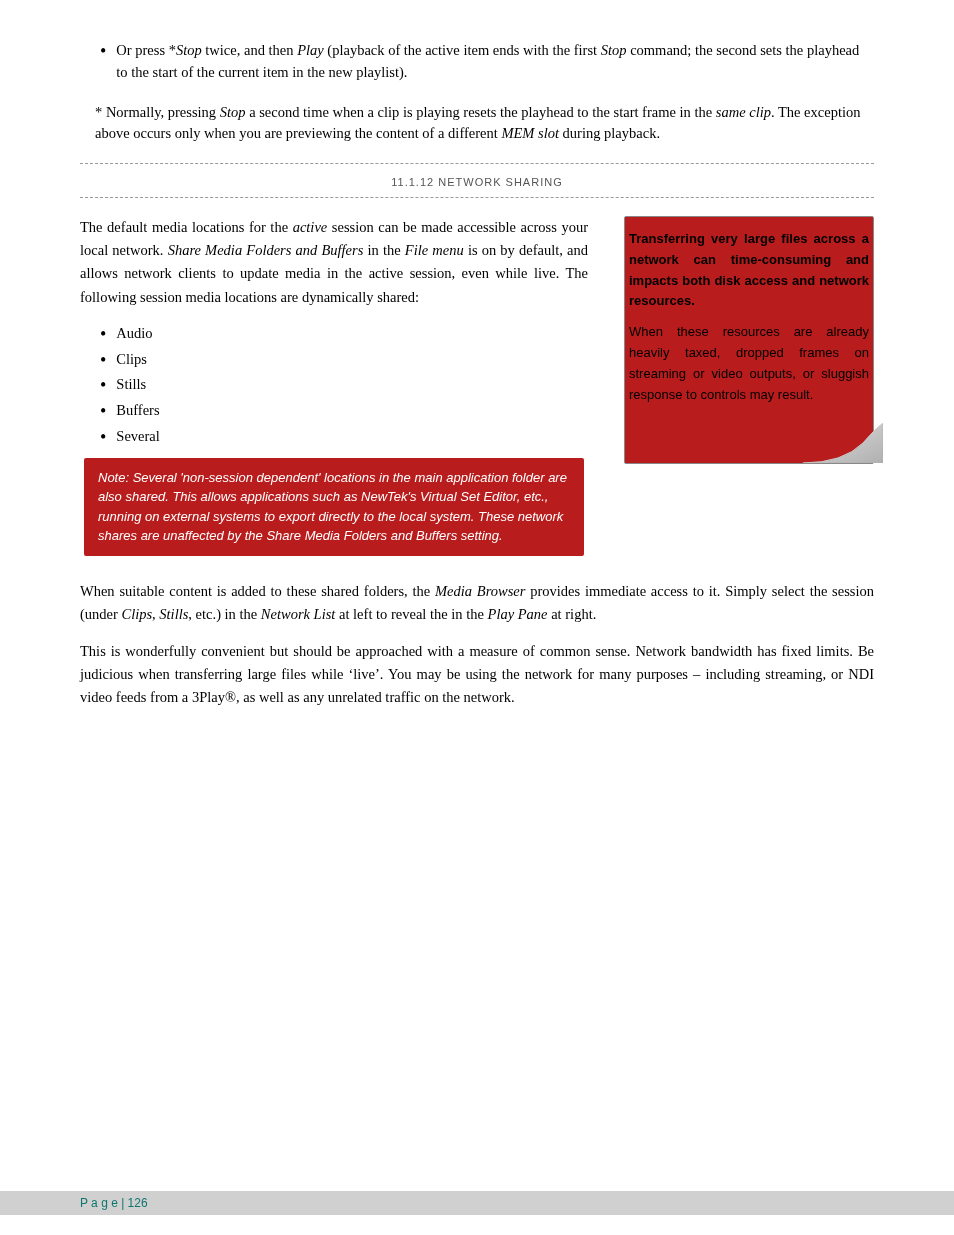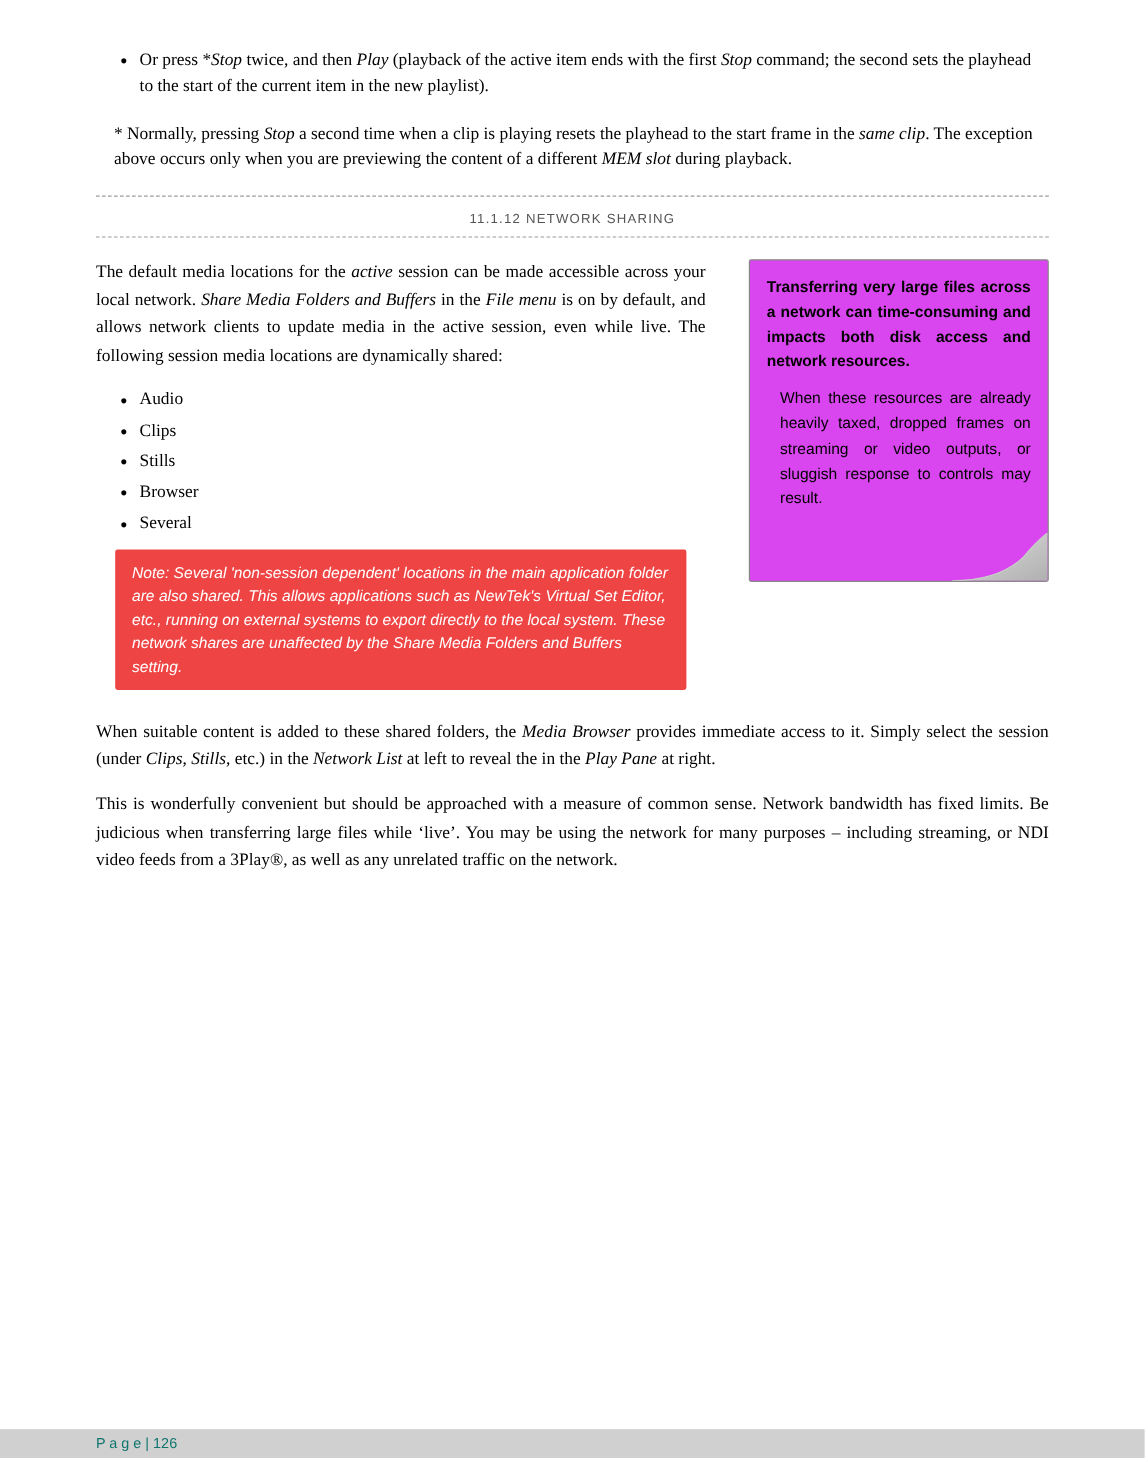--- a/index.html
+++ b/index.html
@@ -81,54 +81,54 @@
     }
     .two-col-left {
       flex: 1;
     }
     .two-col-right {
       width: 250px;
       flex-shrink: 0;
     }
     .sidebar-box {
       border: 1px solid #888;
-      padding: 12px 14px;
+      padding: 12px 4px;
       font-family: Arial, sans-serif;
       font-size: 13px;
       line-height: 1.5;
       text-align: justify;
-      background: #d946ef;
+      background: #b91c1c;
       position: relative;
       border-radius: 2px;
     }
     .sidebar-box p {
       font-family: Arial, sans-serif;
       font-size: 13px;
       margin-bottom: 10px;
       text-align: justify;
     }
     .sidebar-box p:last-child {
       margin-bottom: 0;
     }
     .inner-bullet-list {
       margin: 8px 0 8px 20px;
     }
     .inner-bullet-list .bullet-item {
       padding-left: 0;
       margin-bottom: 4px;
     }
     .note-box {
-      background: #ef4444;
+      background: #b91c1c;
       color: #ffffff;
       padding: 10px 14px;
       font-family: Arial, sans-serif;
       font-size: 13px;
       font-style: italic;
       line-height: 1.5;
-      margin: 10px 16px;
+      margin: 10px 4px;
       border-radius: 2px;
     }
     em { font-style: italic; }
     .page-footer {
       position: absolute;
       bottom: 20px;
       left: 0;
       right: 0;
       background: #d0d0d0;
       padding: 5px 80px;
@@ -179,37 +179,37 @@
         <div class="bullet-item">
           <span class="bullet-dot">•</span>
           <span class="bullet-text">Clips</span>
         </div>
         <div class="bullet-item">
           <span class="bullet-dot">•</span>
           <span class="bullet-text">Stills</span>
         </div>
         <div class="bullet-item">
           <span class="bullet-dot">•</span>
-          <span class="bullet-text">Browser</span>
+          <span class="bullet-text">Buffers</span>
         </div>
         <div class="bullet-item">
           <span class="bullet-dot">•</span>
           <span class="bullet-text">Several</span>
         </div>
       </div>
 
       <div class="note-box">
         <span><em>Note:  Several 'non-session dependent' locations in the main application folder are also shared.  This allows applications such as NewTek's Virtual Set Editor, etc., running on external systems to export directly to the local system.  These network shares are unaffected by the Share Media Folders and Buffers setting.</em></span>
       </div>
     </div>
 
     <div class="two-col-right">
       <div class="sidebar-box">
         <p style="font-weight:bold;font-family:Arial,sans-serif;font-size:13px;text-align:justify;">Transferring very large files across a network can time-consuming and impacts both disk access and network resources.</p>
-        <p style="font-family:Arial,sans-serif;font-size:13px;text-align:justify;margin-left:11px;">When these resources are already heavily taxed, dropped frames on streaming or video outputs, or sluggish response to controls may result.</p>
+        <p style="font-family:Arial,sans-serif;font-size:13px;text-align:justify;">When these resources are already heavily taxed, dropped frames on streaming or video outputs, or sluggish response to controls may result.</p>
 
         <div style="position:relative;height:36px;">
           <svg width="80" height="40" style="position:absolute;right:-14px;bottom:-12px;">
             <defs>
               <linearGradient id="curlGrad" x1="0" y1="0" x2="1" y2="1">
                 <stop offset="0%" stop-color="#e0e0e0"></stop>
                 <stop offset="100%" stop-color="#b0b0b0"></stop>
               </linearGradient>
             </defs>
             <path d="M 0 40 Q 40 40 60 20 Q 70 8 80 0 L 80 40 Z" fill="url(#curlGrad)" stroke="#aaa" stroke-width="0.5"></path>

